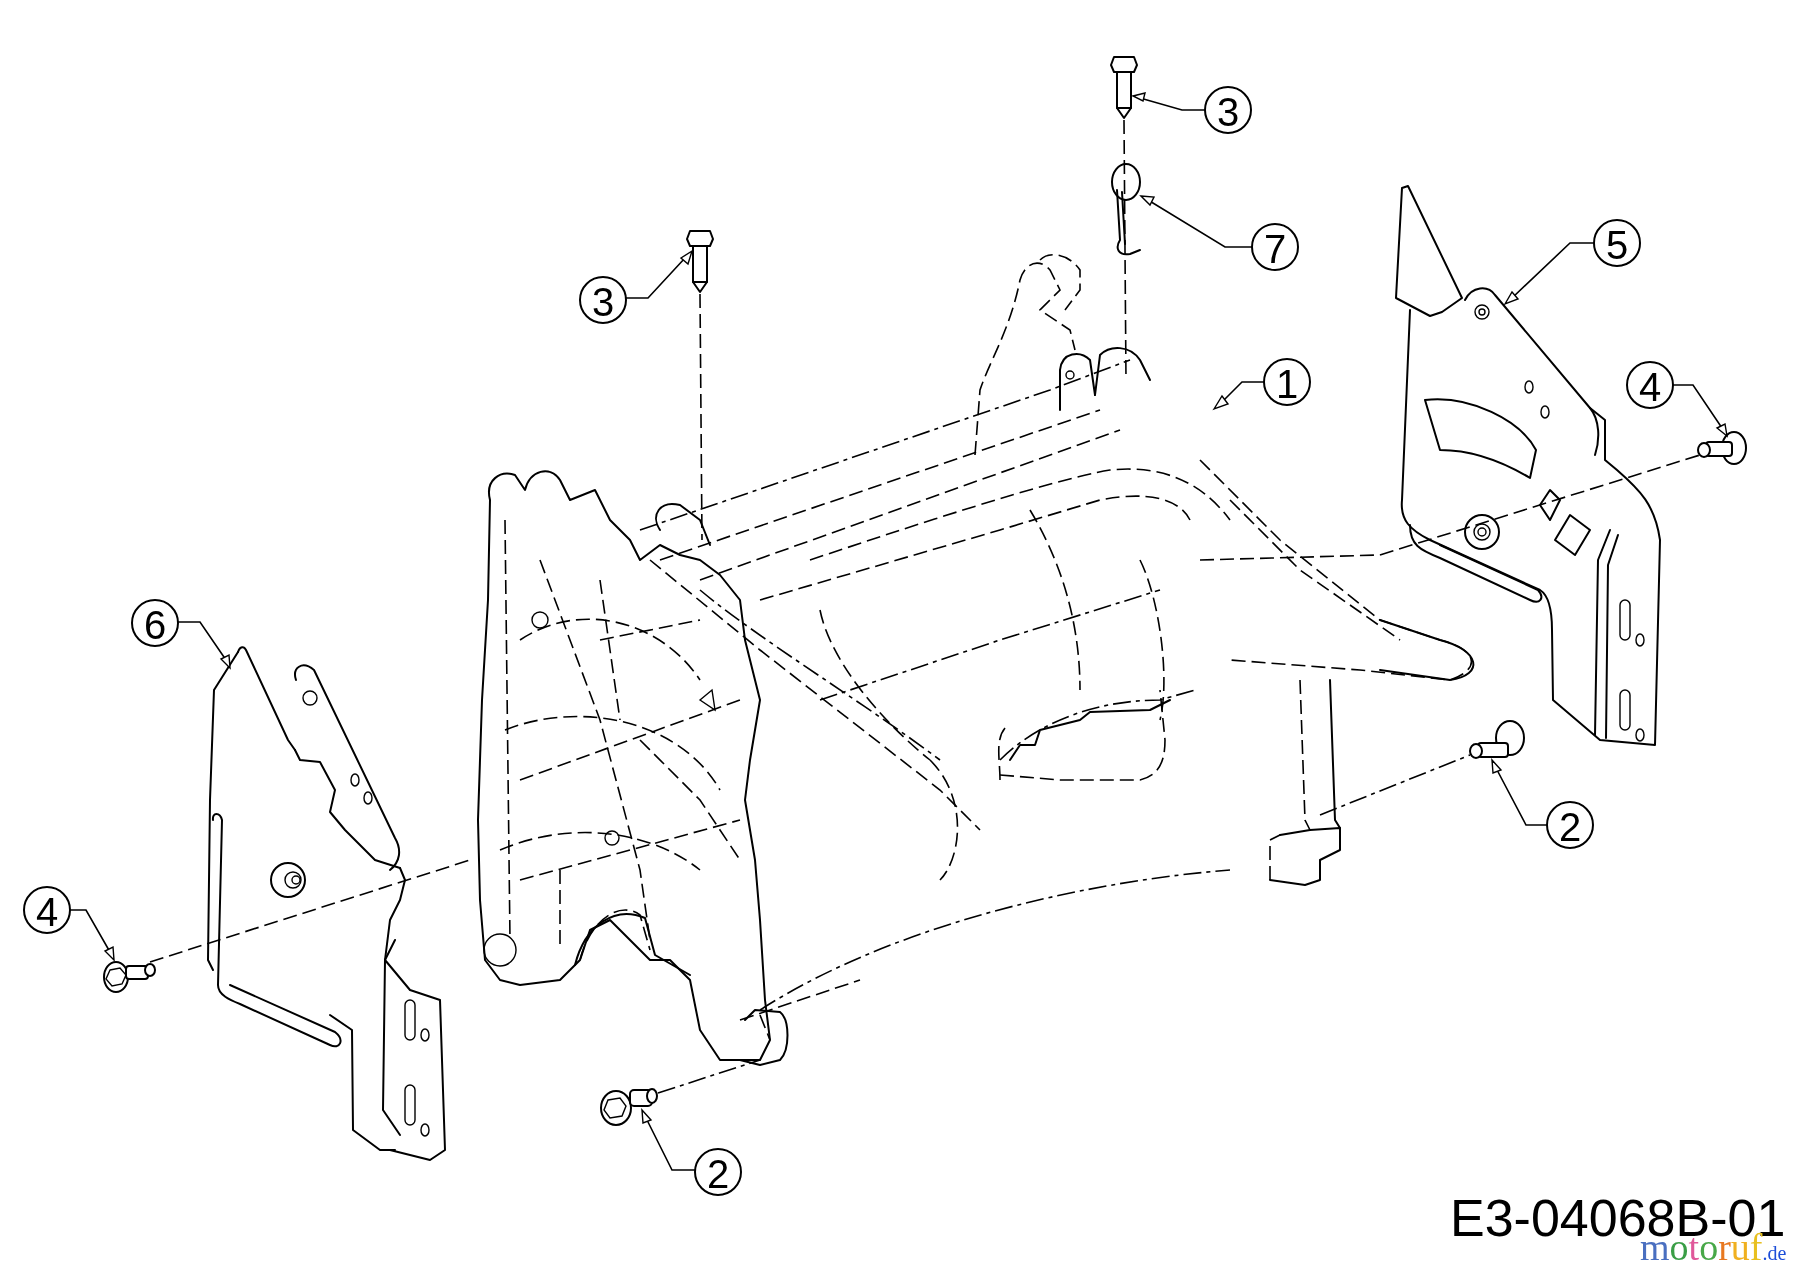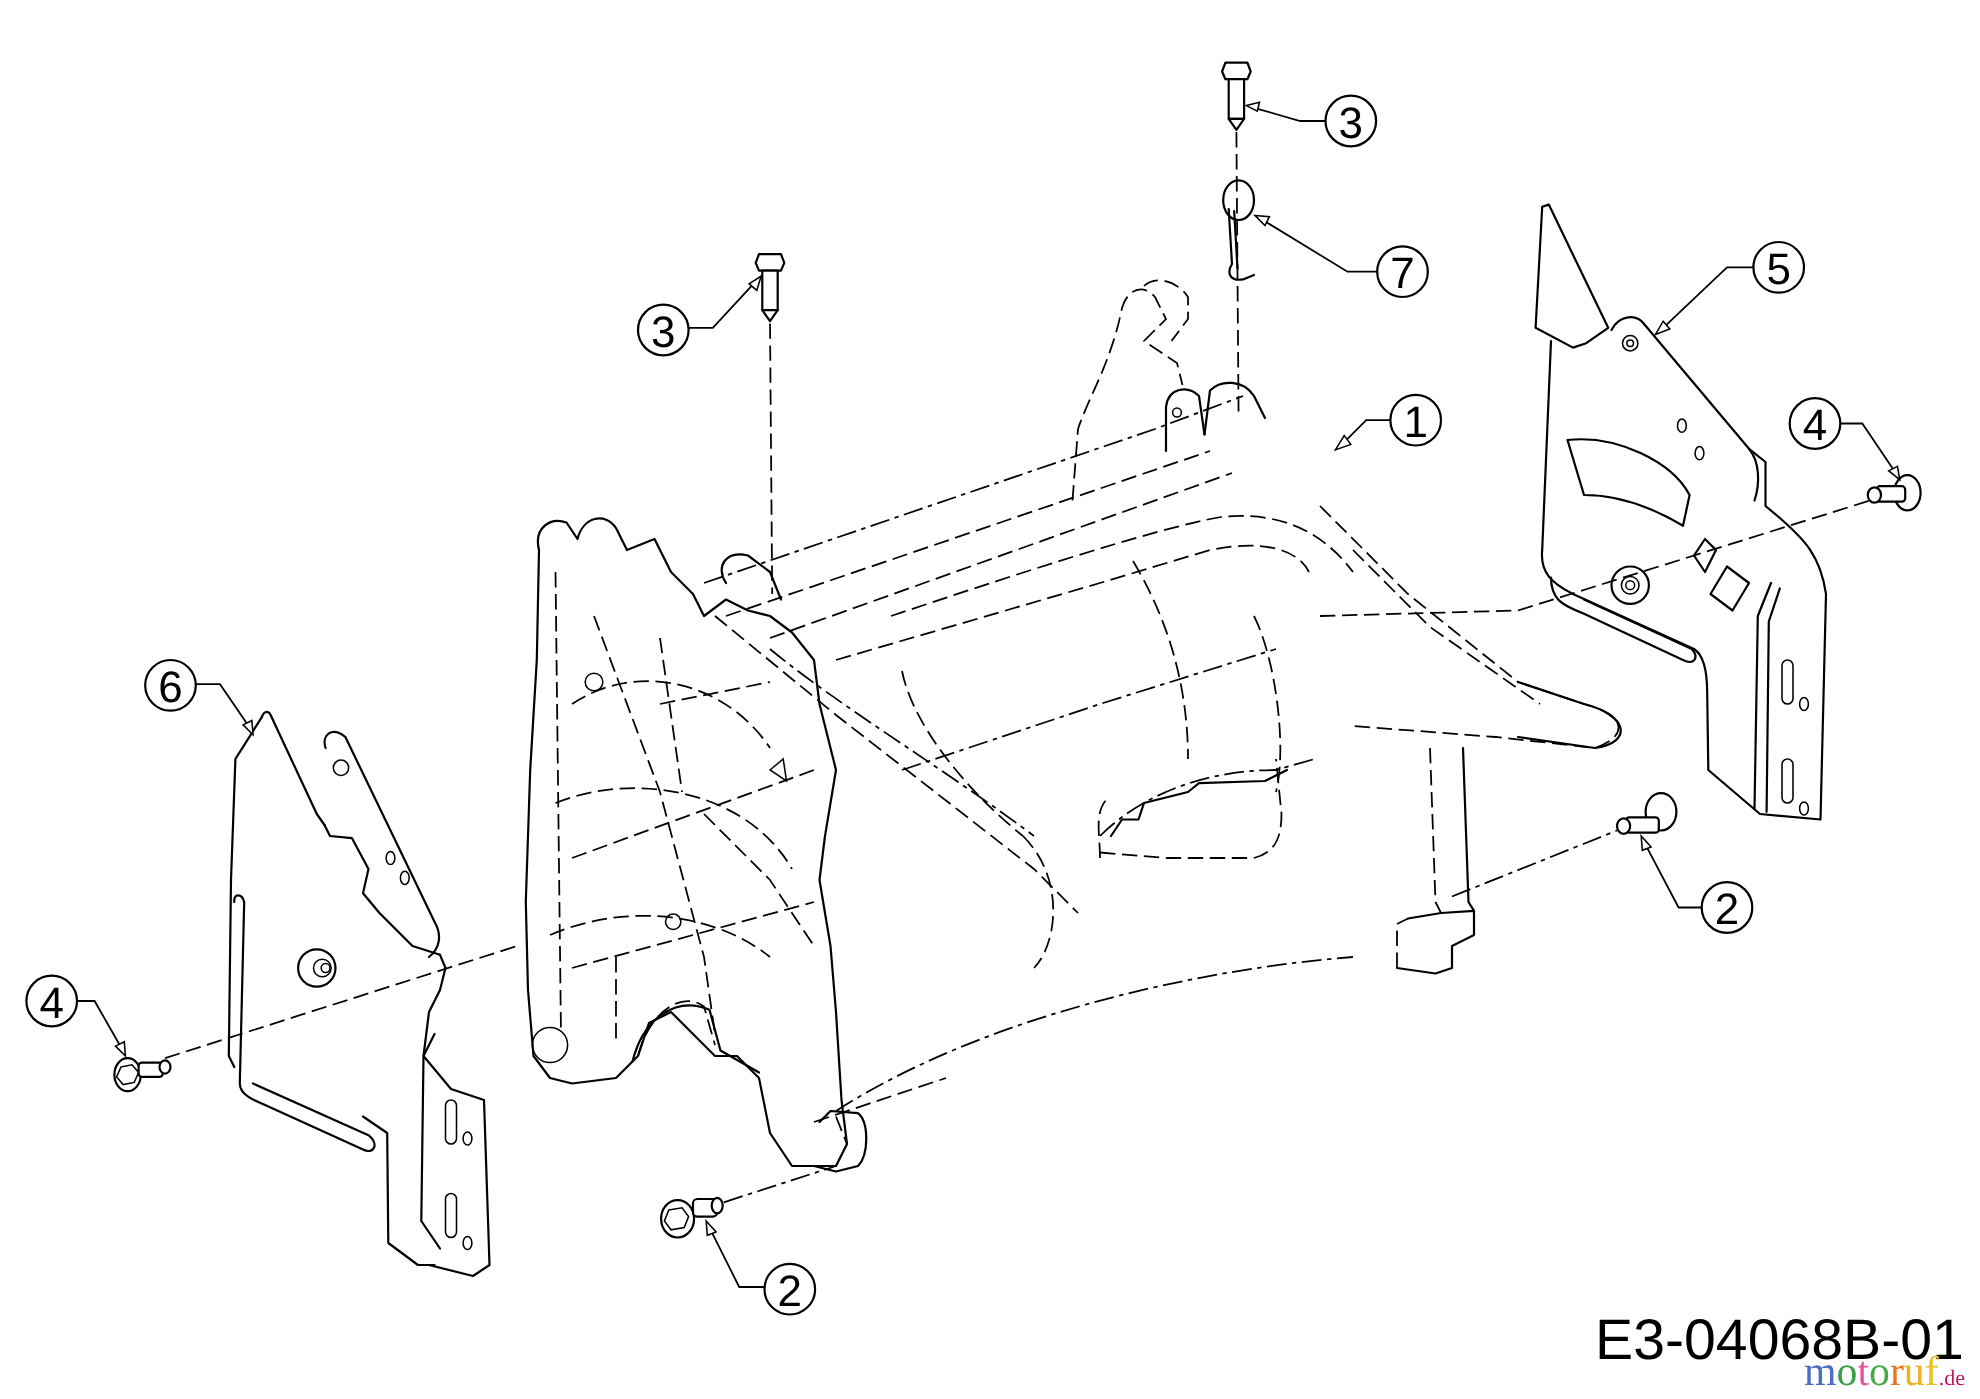--- a/index.html
+++ b/index.html
@@ -10,21 +10,21 @@
   .dash { fill:none; stroke:#000; stroke-width:1.6; stroke-dasharray:14 6; }
   .dashdot { fill:none; stroke:#000; stroke-width:1.6; stroke-dasharray:18 5 4 5; }
   .fillw { fill:#fff; stroke:#000; stroke-width:2; stroke-linejoin:round; }
   .callout-circle { fill:#fff; stroke:#000; stroke-width:2; }
   .callout-text { font-family:"Liberation Sans", sans-serif; font-size:40px; fill:#000; text-anchor:middle; dominant-baseline:central; }
   .leader { fill:none; stroke:#000; stroke-width:1.6; }
   .arrowhead { fill:#fff; stroke:#000; stroke-width:1.4; }
   #drawing-id { position:absolute; left:1450px; top:1192px; font-size:52px; color:#000; letter-spacing:0px; font-family:"Liberation Sans", sans-serif; line-height:1; }
   #watermark { position:absolute; left:1640px; top:1228px; font-family:"Liberation Serif", serif; font-size:38px; line-height:1; white-space:nowrap; }
   #watermark span { font-weight:normal; }
-  #watermark .suffix { font-family:"Liberation Serif", serif; font-size:20px; color:#be185d; }
+  #watermark .suffix { font-family:"Liberation Serif", serif; font-size:20px; color:#1d4ed8; }
 </style>
 </head>
 <body>
 
 <svg id="diagram" viewBox="0 0 1800 1272" xmlns="http://www.w3.org/2000/svg">
 
   <g>
 
     <path class="ln" d="M490,500 C485,480 500,470 515,475 L525,490 C530,470 550,465 560,480 L570,500 L595,490 L610,520 L630,540 L640,560 L660,545 L680,555 L700,560 L720,575 L740,600 L745,640 L760,700 L750,760 L745,800 L755,860 L760,920 L765,1000 L770,1040 L760,1060 L720,1060 L700,1030 L690,980 L670,960 L650,960 L630,940 L610,920 L590,930 L580,960 L560,980 L520,985 L500,980 L485,960 L480,900 L478,820 L482,700 L488,600 Z"></path>
 

